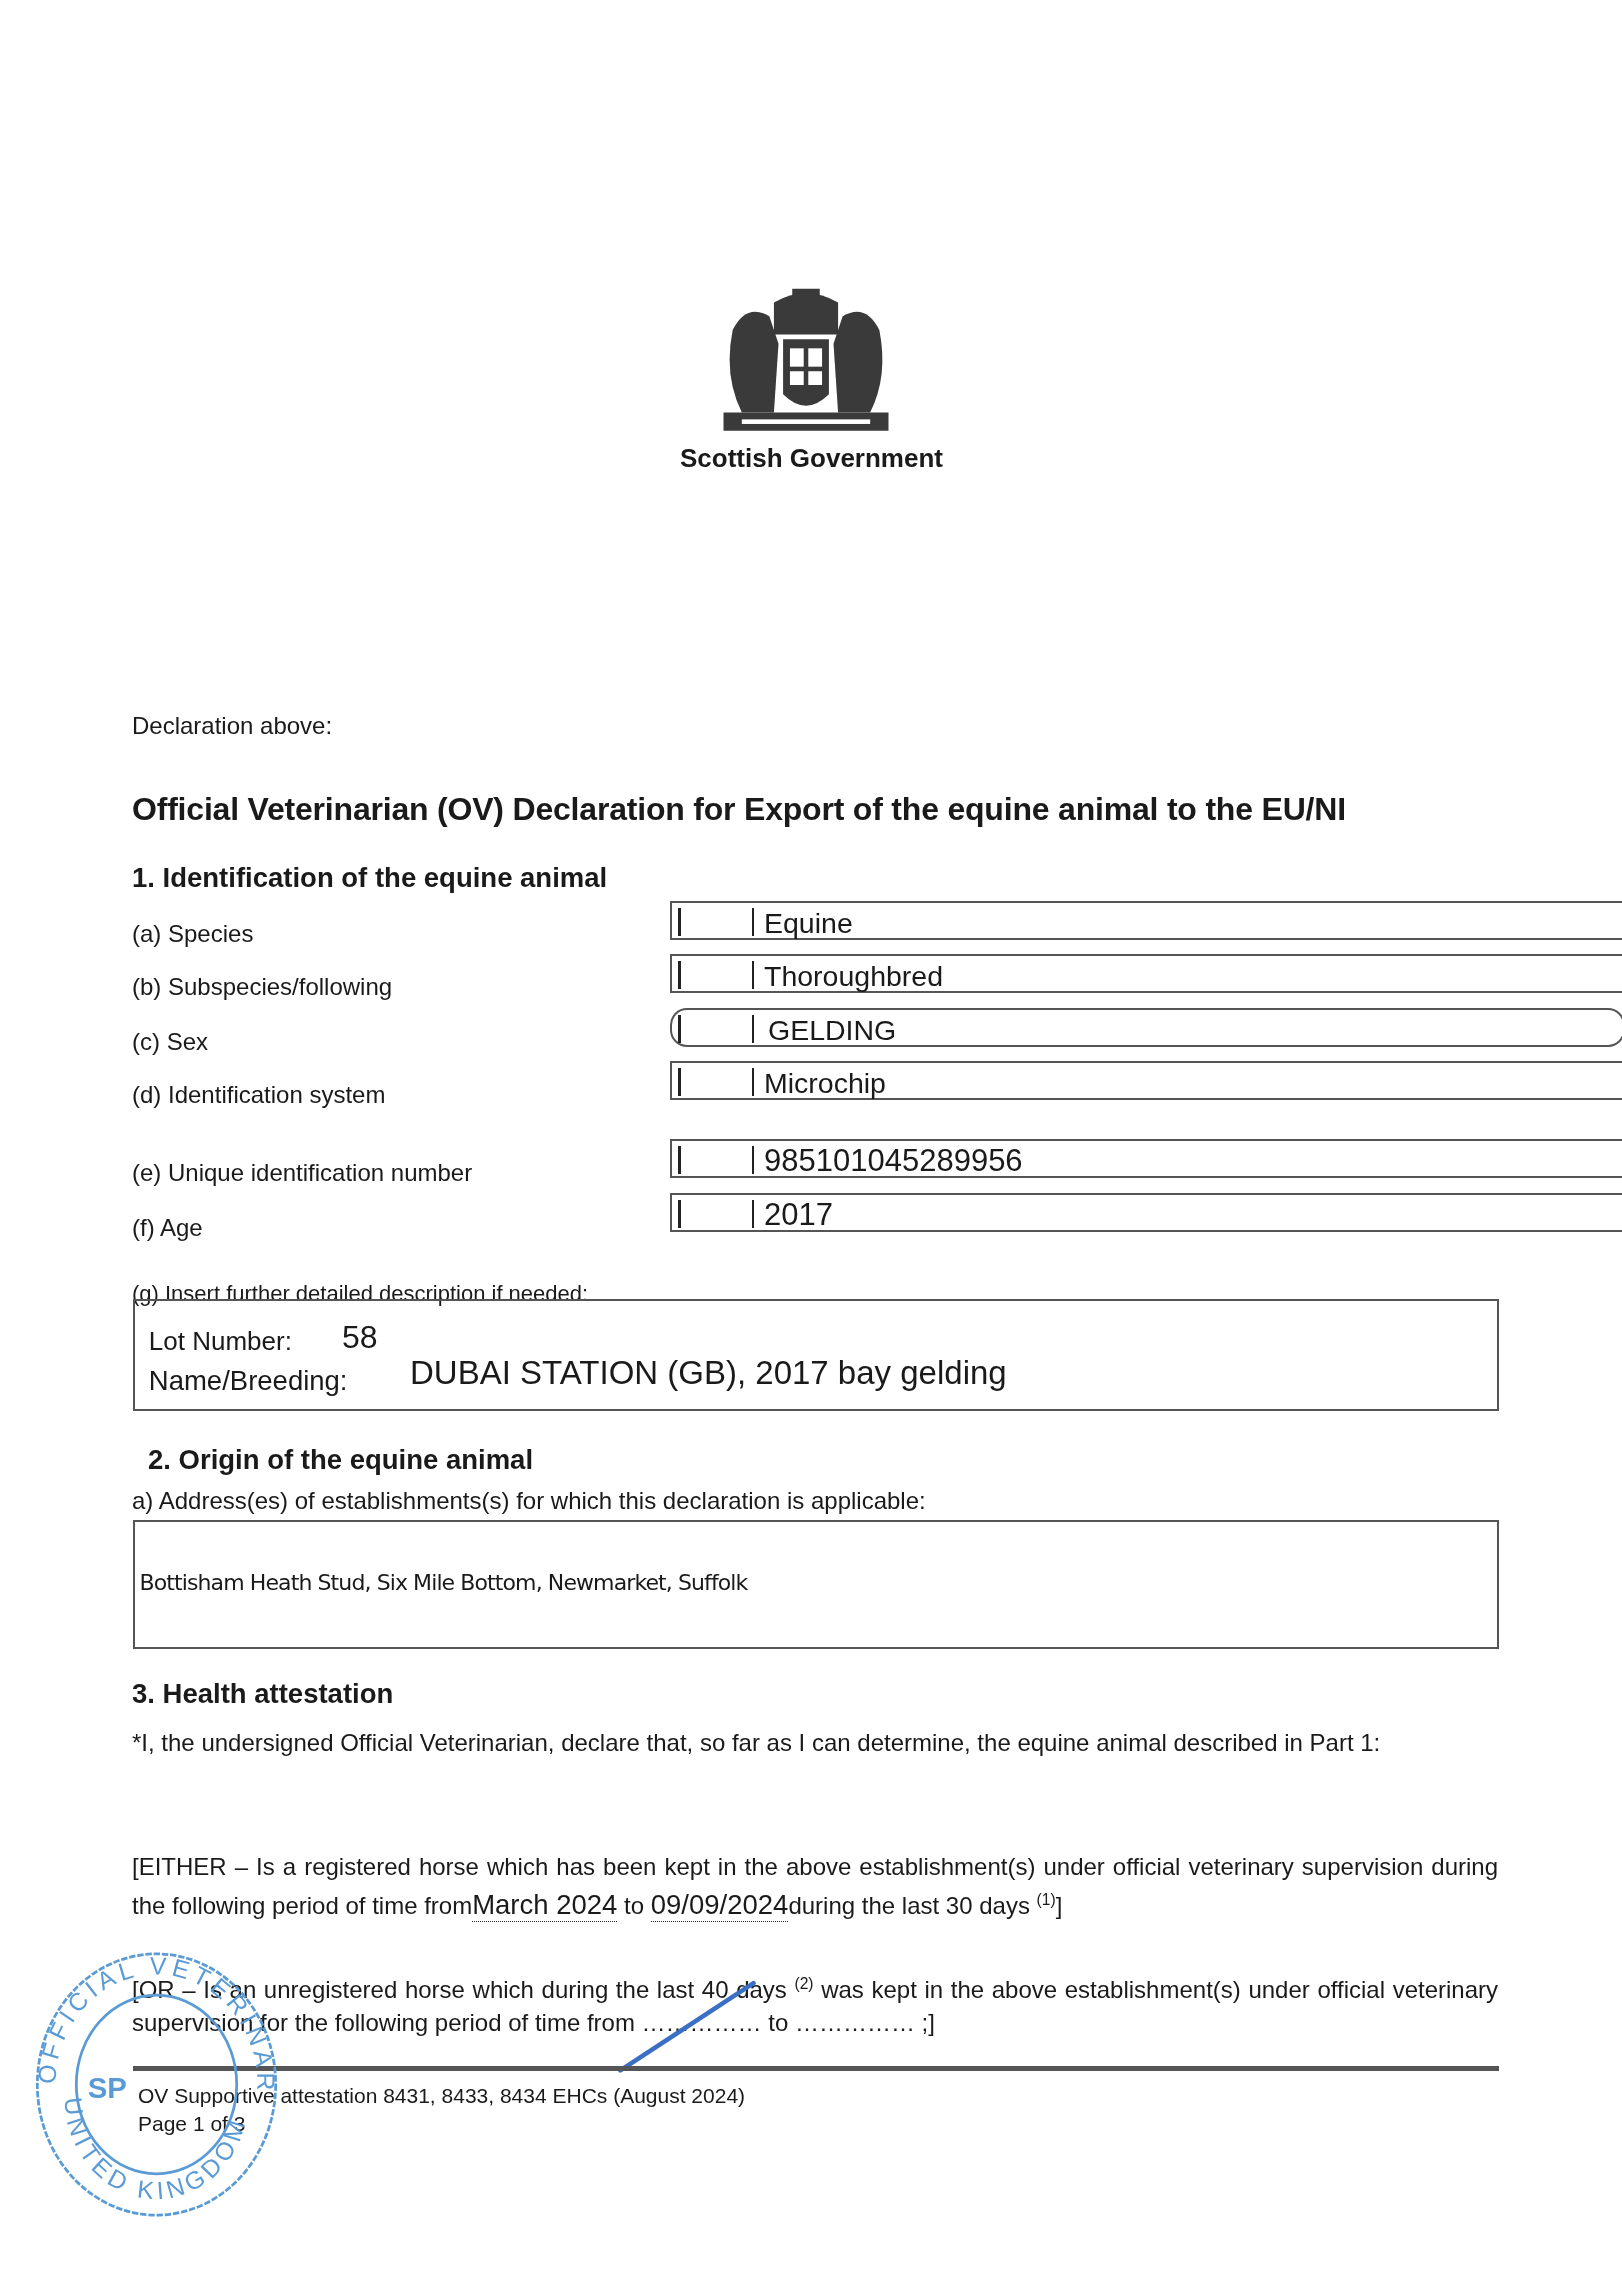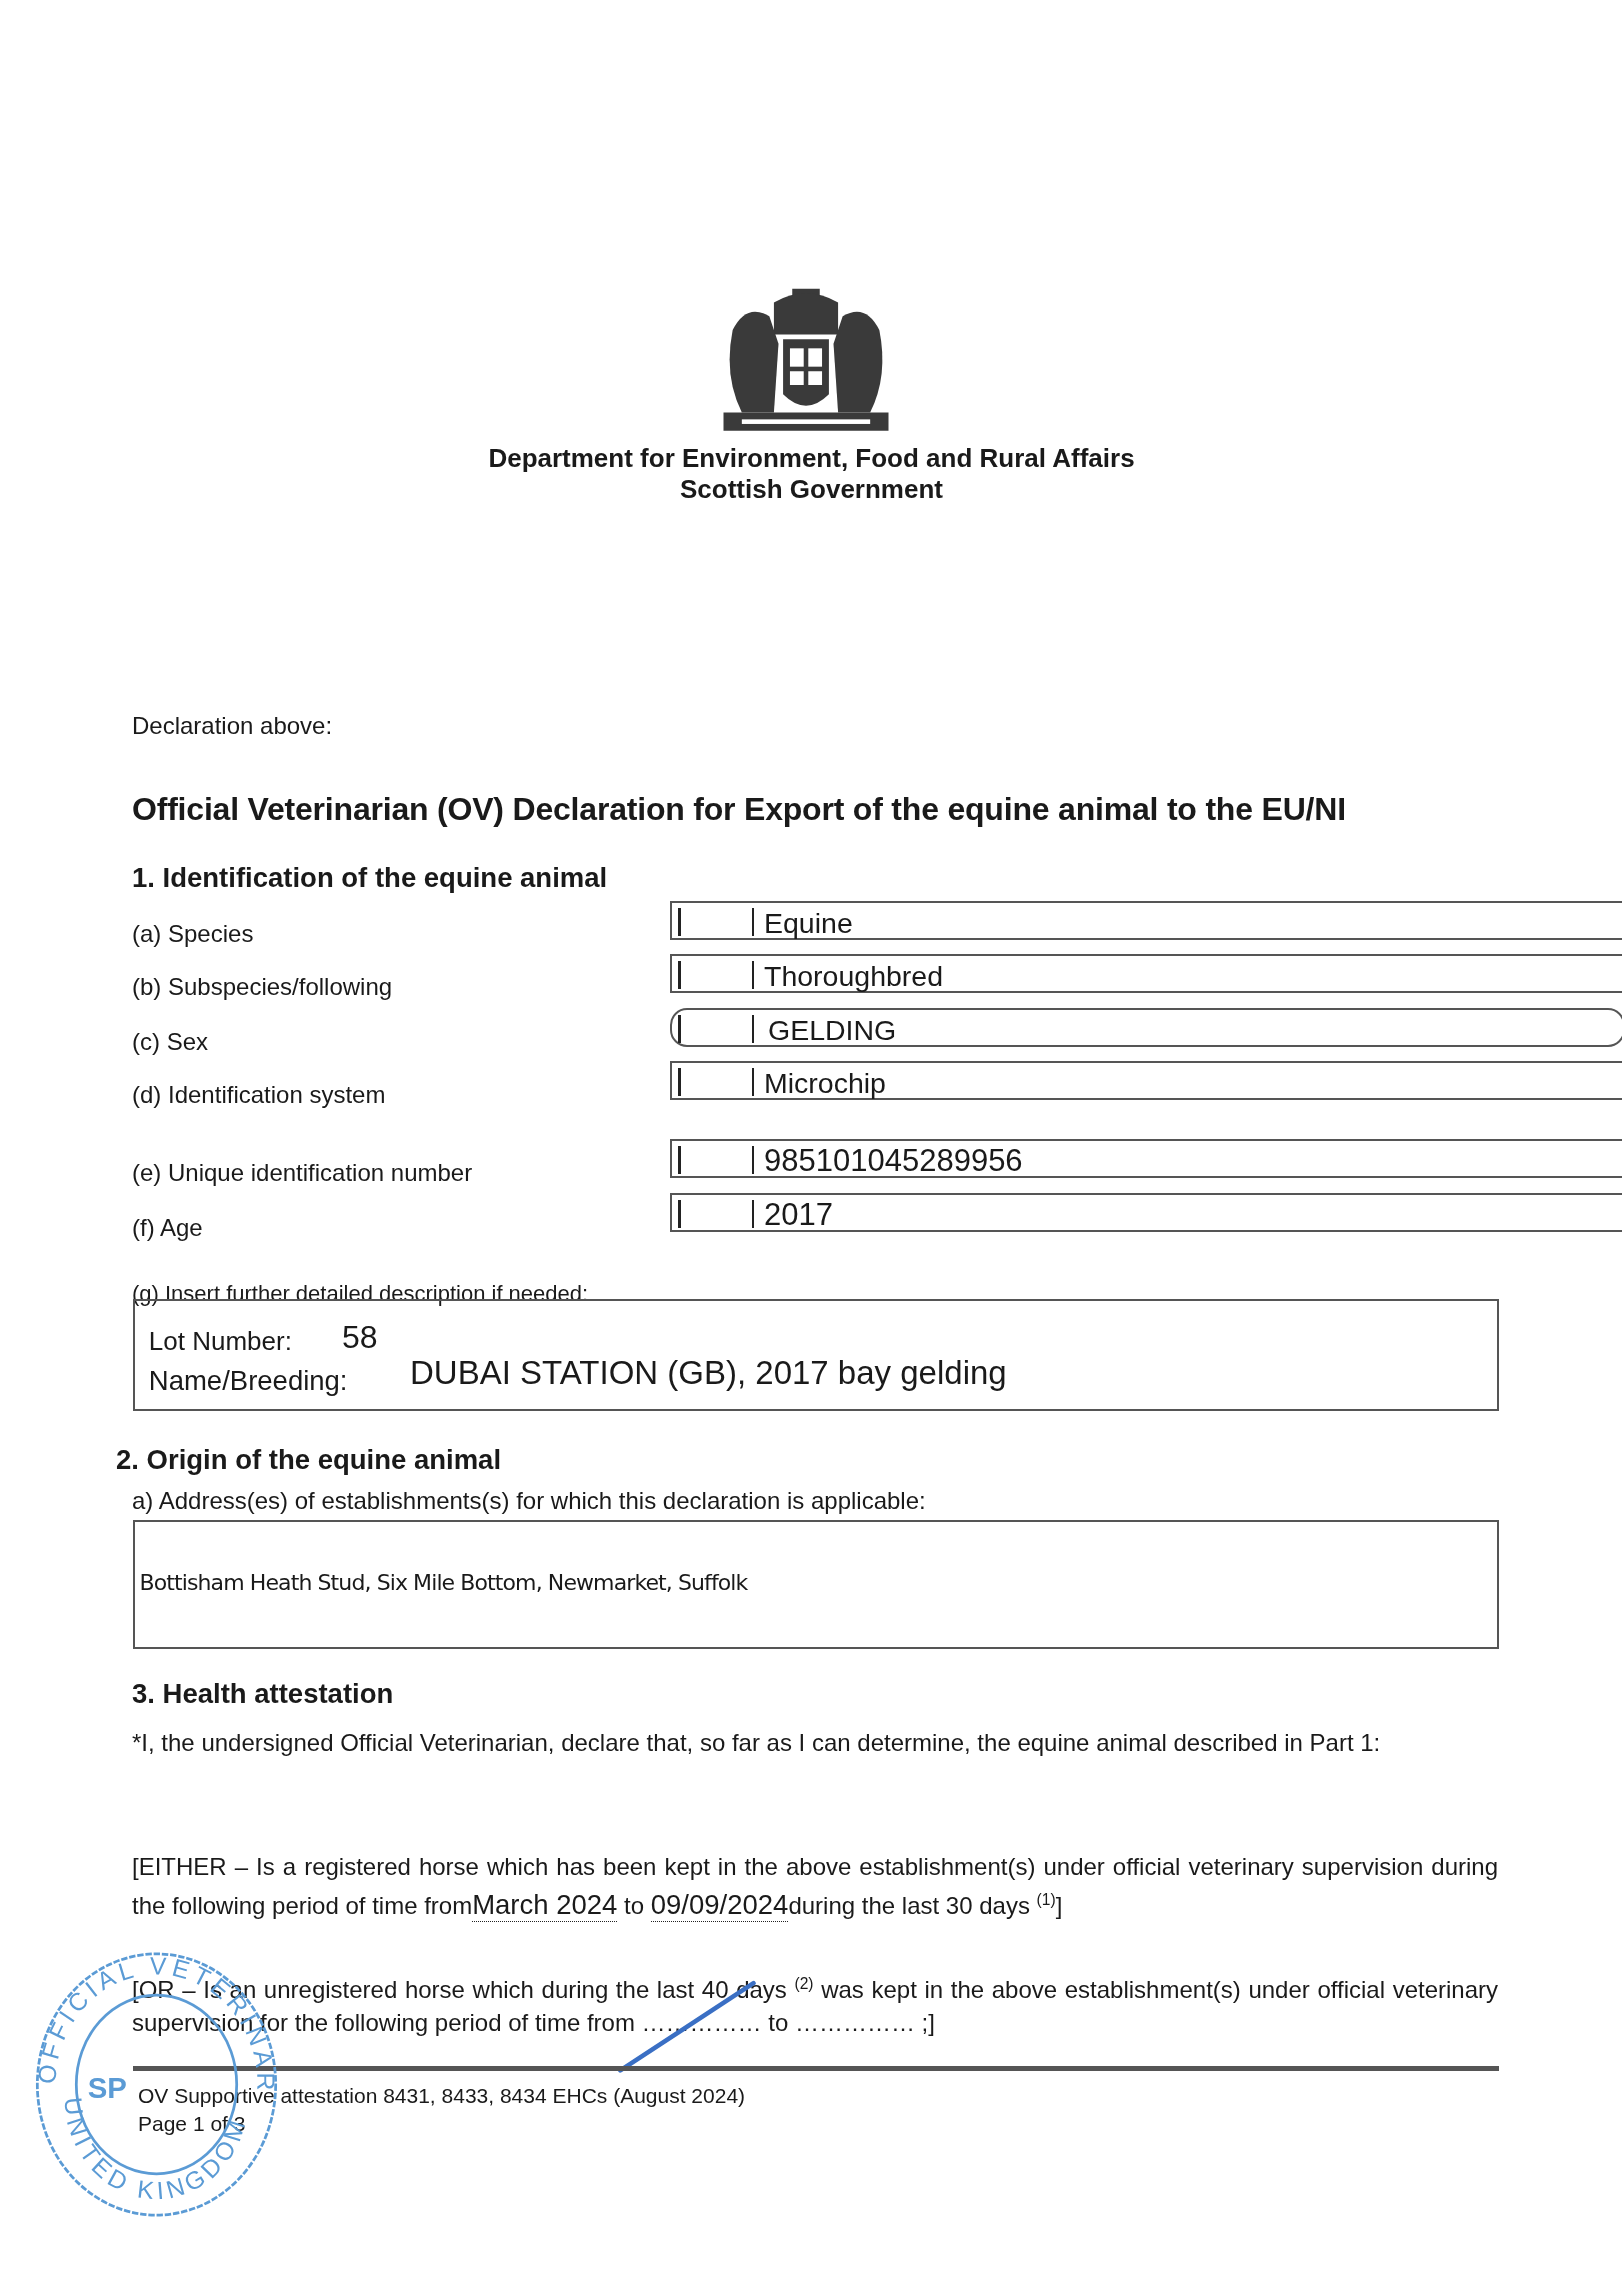--- a/index.html
+++ b/index.html
@@ -41,21 +41,20 @@
   <g fill="#fff">
     <rect x="165" y="160" width="30" height="40"></rect>
     <rect x="205" y="160" width="30" height="40"></rect>
     <rect x="165" y="210" width="30" height="30"></rect>
     <rect x="205" y="210" width="30" height="30"></rect>
     <rect x="60" y="315" width="280" height="10"></rect>
   </g>
 </svg>
 
 <div class="abs dept dept-block">
-  <div>Department for Environment, Food and Rural Affairs</div>
   <div>Scottish Government</div>
 </div>
 
 <div class="abs decl-num">Declaration above:</div>
 <div class="abs" style="left:358px;top:709px;width:413px;height:27.5px;"></div>
 
 <div class="abs title">Official Veterinarian (OV) Declaration for Export of the equine animal to the EU/NI</div>
 
 <div class="abs h2" style="left:132px;top:862px;">1. Identification of the equine animal</div>
 
@@ -102,21 +101,21 @@
 </div>
 
 <div class="abs" style="left:132px;top:1281px;font-size:22px;">(g) Insert further detailed description if needed:</div>
 <div class="abs desc-box">
   <div class="abs" style="left:13.8px;top:25px;font-size:26px;">Lot Number:</div>
   <div class="abs" style="left:207px;top:18.4px;font-size:32px;">58</div>
   <div class="abs" style="left:13.8px;top:64px;font-size:27.5px;">Name/Breeding:</div>
   <div class="abs" style="left:275px;top:53px;font-size:33px;white-space:nowrap;">DUBAI STATION (GB), 2017 bay gelding</div>
 </div>
 
-<div class="abs h2" style="left:116px;top:1444px;text-align:center;">2. Origin of the equine animal</div>
+<div class="abs h2" style="left:148px;top:1444px;text-align:center;">2. Origin of the equine animal</div>
 <div class="abs" style="left:132px;top:1487px;font-size:24px;">a) Address(es) of establishments(s) for which this declaration is applicable:</div>
 <div class="abs addr-box">
   <div class="abs" style="left:4.6px;top:48px;font-size:22px;font-family:'DejaVu Sans', sans-serif;letter-spacing:-0.9px;">Bottisham Heath Stud, Six Mile Bottom, Newmarket, Suffolk</div>
 </div>
 
 <div class="abs h2" style="left:132px;top:1678px;">3. Health attestation</div>
 <div class="abs para" style="top:1726px;">*I, the undersigned Official Veterinarian, declare that, so far as I can determine, the equine animal described in Part 1:</div>
 
 <div class="abs para" style="top:1850px;">
   <span>[EITHER – Is a registered horse which has been kept in the above establishment(s) under official veterinary supervision during the following period of time from</span><span class="dotted">March 2024</span>

